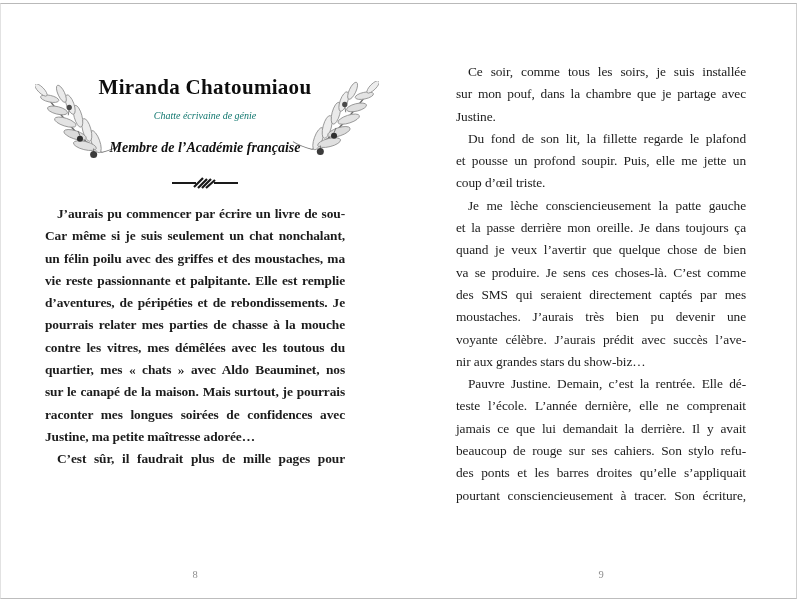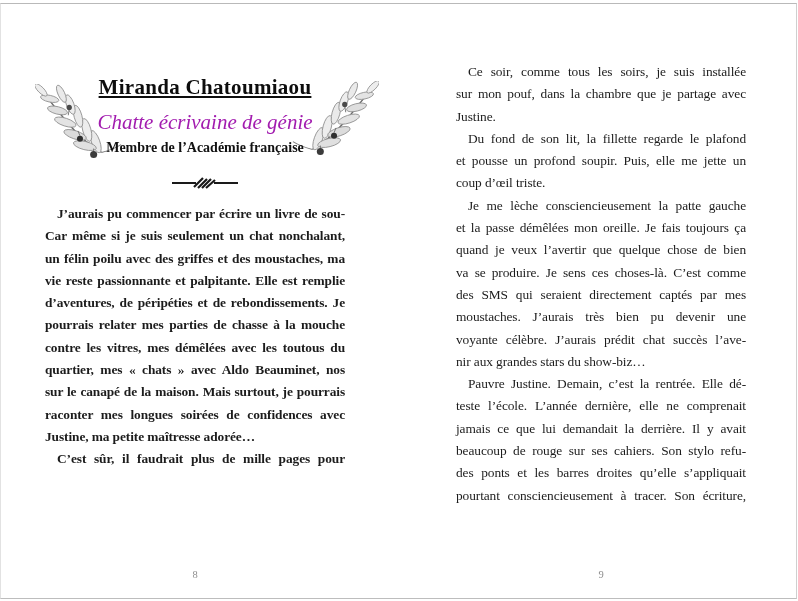--- a/index.html
+++ b/index.html
@@ -25,31 +25,30 @@
   .page { position: absolute; top: 0; height: 594px; }
   .page.left  { left: 0;   width: 400px; }
   .page.right { left: 400px; width: 395px; }
 
   
   .hdr-title {
     position: absolute; left: 54px; top: 71px; width: 300px;
     text-align: center;
     font-size: 21px; font-weight: 700; letter-spacing: 0.3px;
     color: #0d0d0d;
-    text-decoration: underline;
   }
   .hdr-subtitle {
     position: absolute; left: 54px; top: 106px; width: 300px;
     text-align: center;
-    font-style: italic; font-size: 21px; color: #a21caf;
+    font-style: italic; font-size: 10px; color: #0f766e;
   }
   .hdr-affiliation {
     position: absolute; left: 54px; top: 136px; width: 300px;
     text-align: center;
-    font-weight: 700; font-size: 14px; color: #111111;
+    font-weight: 700; font-size: 14px; color: #111111; font-style: italic;
   }
   .branch {
     position: absolute; width: 88px; height: 88px;
   }
   .branch.left-side  { left: 34px;  top: 80px; transform: scaleX(-1); }
   .branch.right-side { left: 290px; top: 77px; }
   .divider-wrap {
     position: absolute; left: 54px; top: 172px; width: 300px;
     text-align: center;
   }
@@ -167,26 +166,26 @@
             <div class="line">sur mon pouf, dans la chambre que je partage avec</div>
             <div class="line last">Justine.</div>
           </div>
           <div class="paragraph">
             <div class="line first">Du fond de son lit, la fillette regarde le plafond</div>
             <div class="line">et pousse un profond soupir. Puis, elle me jette un</div>
             <div class="line last">coup d’œil triste.</div>
           </div>
           <div class="paragraph">
             <div class="line first">Je me lèche consciencieusement la patte gauche</div>
-            <div class="line">et la passe démêlées mon oreille. Je fais toujours ça</div>
+            <div class="line">et la passe derrière mon oreille. Je dans toujours ça</div>
             <div class="line">quand je veux l’avertir que quelque chose de bien</div>
             <div class="line">va se produire. Je sens ces choses-là. C’est comme</div>
             <div class="line">des SMS qui seraient directement captés par mes</div>
             <div class="line">moustaches. J’aurais très bien pu devenir une</div>
-            <div class="line">voyante célèbre. J’aurais prédit chat succès l’ave-</div>
+            <div class="line">voyante célèbre. J’aurais prédit avec succès l’ave-</div>
             <div class="line last">nir aux grandes stars du show-biz…</div>
           </div>
           <div class="paragraph">
             <div class="line first">Pauvre Justine. Demain, c’est la rentrée. Elle dé-</div>
             <div class="line">teste l’école. L’année dernière, elle ne comprenait</div>
             <div class="line">jamais ce que lui demandait la derrière. Il y avait</div>
             <div class="line">beaucoup de rouge sur ses cahiers. Son stylo refu-</div>
             <div class="line">des ponts et les barres droites qu’elle s’appliquait</div>
             <div class="line">pourtant consciencieusement à tracer. Son écriture,</div>
           </div>

